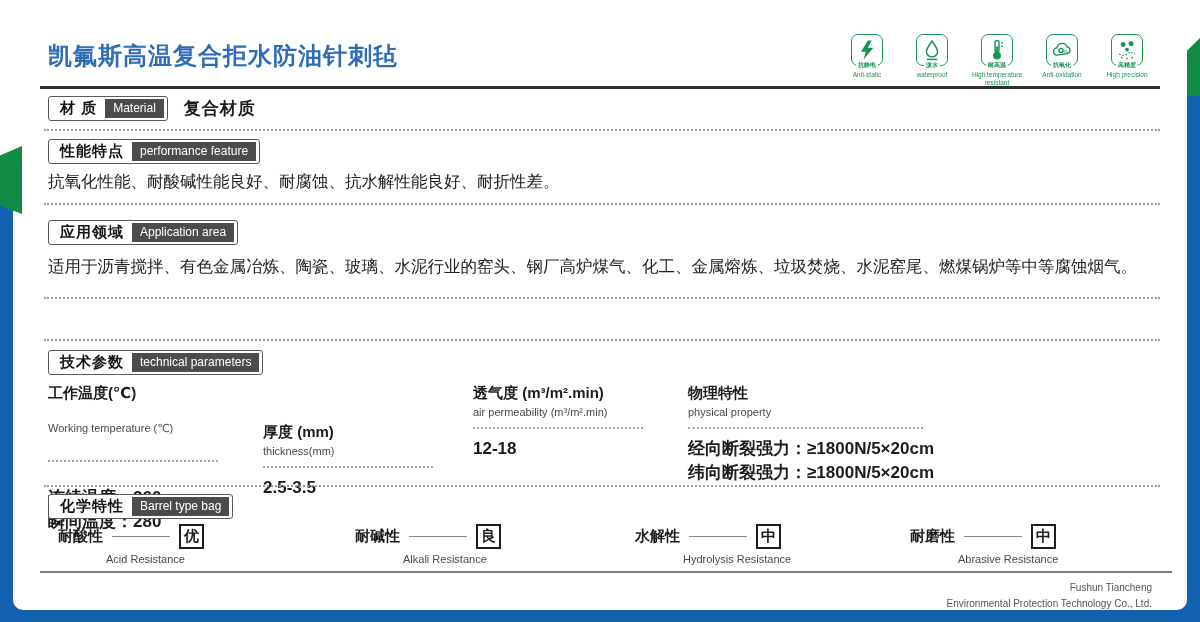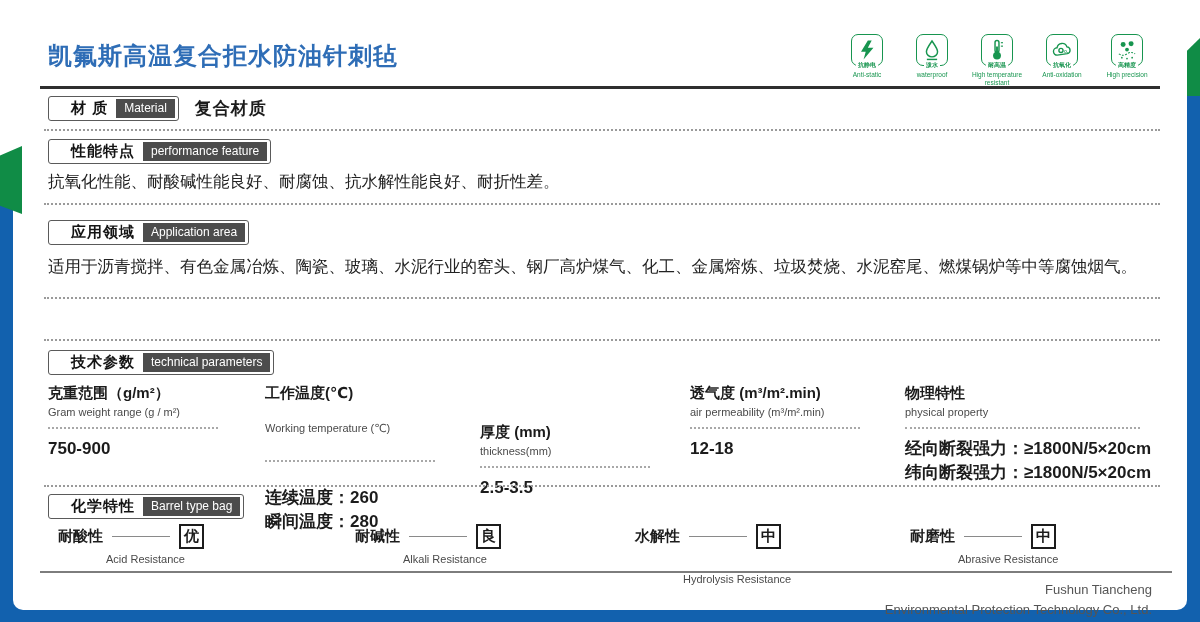--- a/index.html
+++ b/index.html
@@ -31,21 +31,21 @@
     display:flex;align-items:center;justify-content:center;background:#fff;}
   .fbox svg{width:24px;height:24px;}
   .fzh{position:absolute;bottom:-4px;left:50%;transform:translateX(-50%);
     background:#fff;padding:0 2px;font-size:6px;line-height:7px;color:#17954f;white-space:nowrap;font-weight:bold;}
   .fen{margin-top:5px;font-size:6.5px;line-height:1.2;color:#17954f;text-align:center;}
 
   .rule-top{left:40px;top:86px;width:1120px;border-top:3px solid #2f2f2f;}
 
   
   .badge{display:inline-flex;align-items:center;border:1px solid #5a5a5a;border-radius:3px;
-    padding:2px 3px 2px 22px;background:#fff;}
+    padding:2px 3px 2px 11px;background:#fff;}
   .badge .zh{font-size:15px;font-weight:bold;color:#141414;margin-right:8px;letter-spacing:1px;white-space:nowrap;}
   .badge .en{background:#4c4c4c;color:#fff;font-size:12px;padding:1px 8px;line-height:1.35;white-space:nowrap;}
   .inline-val{font-size:17px;font-weight:bold;margin-left:16px;letter-spacing:1px;white-space:nowrap;}
   .sec-row{display:flex;align-items:center;}
 
   .sec-material{left:48px;top:96px;}
   .sec-perf{left:48px;top:139px;}
   .perf-text{left:48px;top:171px;font-size:16.5px;color:#222;white-space:nowrap;}
   .sec-app{left:48px;top:220px;}
   .app-text{left:48px;top:256px;font-size:16.5px;color:#222;white-space:nowrap;}
@@ -65,31 +65,31 @@
   .pcol{display:flex;flex-direction:column;}
   .pcol1{width:217px;} .pcol2{width:215px;gap:16px;} .pcol3{width:210px;margin-top:39px;} .pcol4{width:215px;} .pcol5{width:255px;}
   .p-zh{font-size:15px;font-weight:bold;white-space:nowrap;}
   .p-en{font-size:11px;color:#4a4a4a;margin-top:3px;white-space:nowrap;}
   .p-sep{border-top:2px dotted #a8a8a8;width:170px;margin:9px 0 8px 0;}
   .pcol5 .p-sep{width:235px;}
   .p-val{font-size:17px;font-weight:bold;line-height:1.4;white-space:pre-line;}
 
   
   .chem-item{top:524px;display:flex;flex-direction:column;}
-  .ci1{left:58px;} .ci2{left:355px;} .ci3{left:635px;gap:20px;} .ci4{left:910px;}
+  .ci1{left:58px;} .ci2{left:355px;} .ci3{left:635px;} .ci4{left:910px;}
   .ci-row{display:flex;align-items:center;}
   .ci-zh{font-size:15px;font-weight:bold;white-space:nowrap;}
   .ci-line{width:58px;border-top:1.5px solid #8a8a8a;margin:0 9px;}
   .ci-grade{width:21px;height:21px;border:2px solid #1c1c1c;display:flex;align-items:center;
     justify-content:center;font-size:15px;font-weight:bold;background:#fff;}
   .ci-en{font-size:11px;color:#4a4a4a;margin-top:4px;white-space:nowrap;margin-left:48px;}
 
   
   .foot-line{left:40px;top:571px;width:1132px;border-top:2px solid #7d7d7d;}
-  .company{right:48px;top:580px;font-size:13px;color:#555;text-align:right;line-height:1.55;}
+  .company{right:48px;top:580px;font-size:10px;color:#555;text-align:right;line-height:1.55;}
 </style>
 </head>
 <body>
 
 <div class="abs edge-blue-left"></div>
 <div class="abs edge-blue-right"></div>
 <div class="abs edge-blue-bottom"></div>
 <div class="abs card"></div>
 <div class="abs accent-green-left"></div>
 <div class="abs accent-green-right"></div>
@@ -191,26 +191,20 @@
   <div class="abs dotted sep4"></div>
 
   <div class="abs sec-row sec-tech">
     <span class="badge">
       <span class="zh">技术参数</span>
       <span class="en">technical parameters</span>
     </span>
   </div>
 
   <div class="abs params">
-    <div class="pcol pcol1">
-      <div class="p-zh">克重范围（g/m²）</div>
-      <div class="p-en">Gram weight range (g / m²)</div>
-      <div class="p-sep"></div>
-      <div class="p-val">750-900</div>
-    </div>
     <div class="pcol pcol2">
       <div class="p-zh">工作温度(℃)</div>
       <div class="p-en">Working temperature (℃)</div>
       <div class="p-sep"></div>
       <div class="p-val">连续温度：260
 瞬间温度：280</div>
     </div>
     <div class="pcol pcol3">
       <div class="p-zh">厚度 (mm)</div>
       <div class="p-en">thickness(mm)</div>

